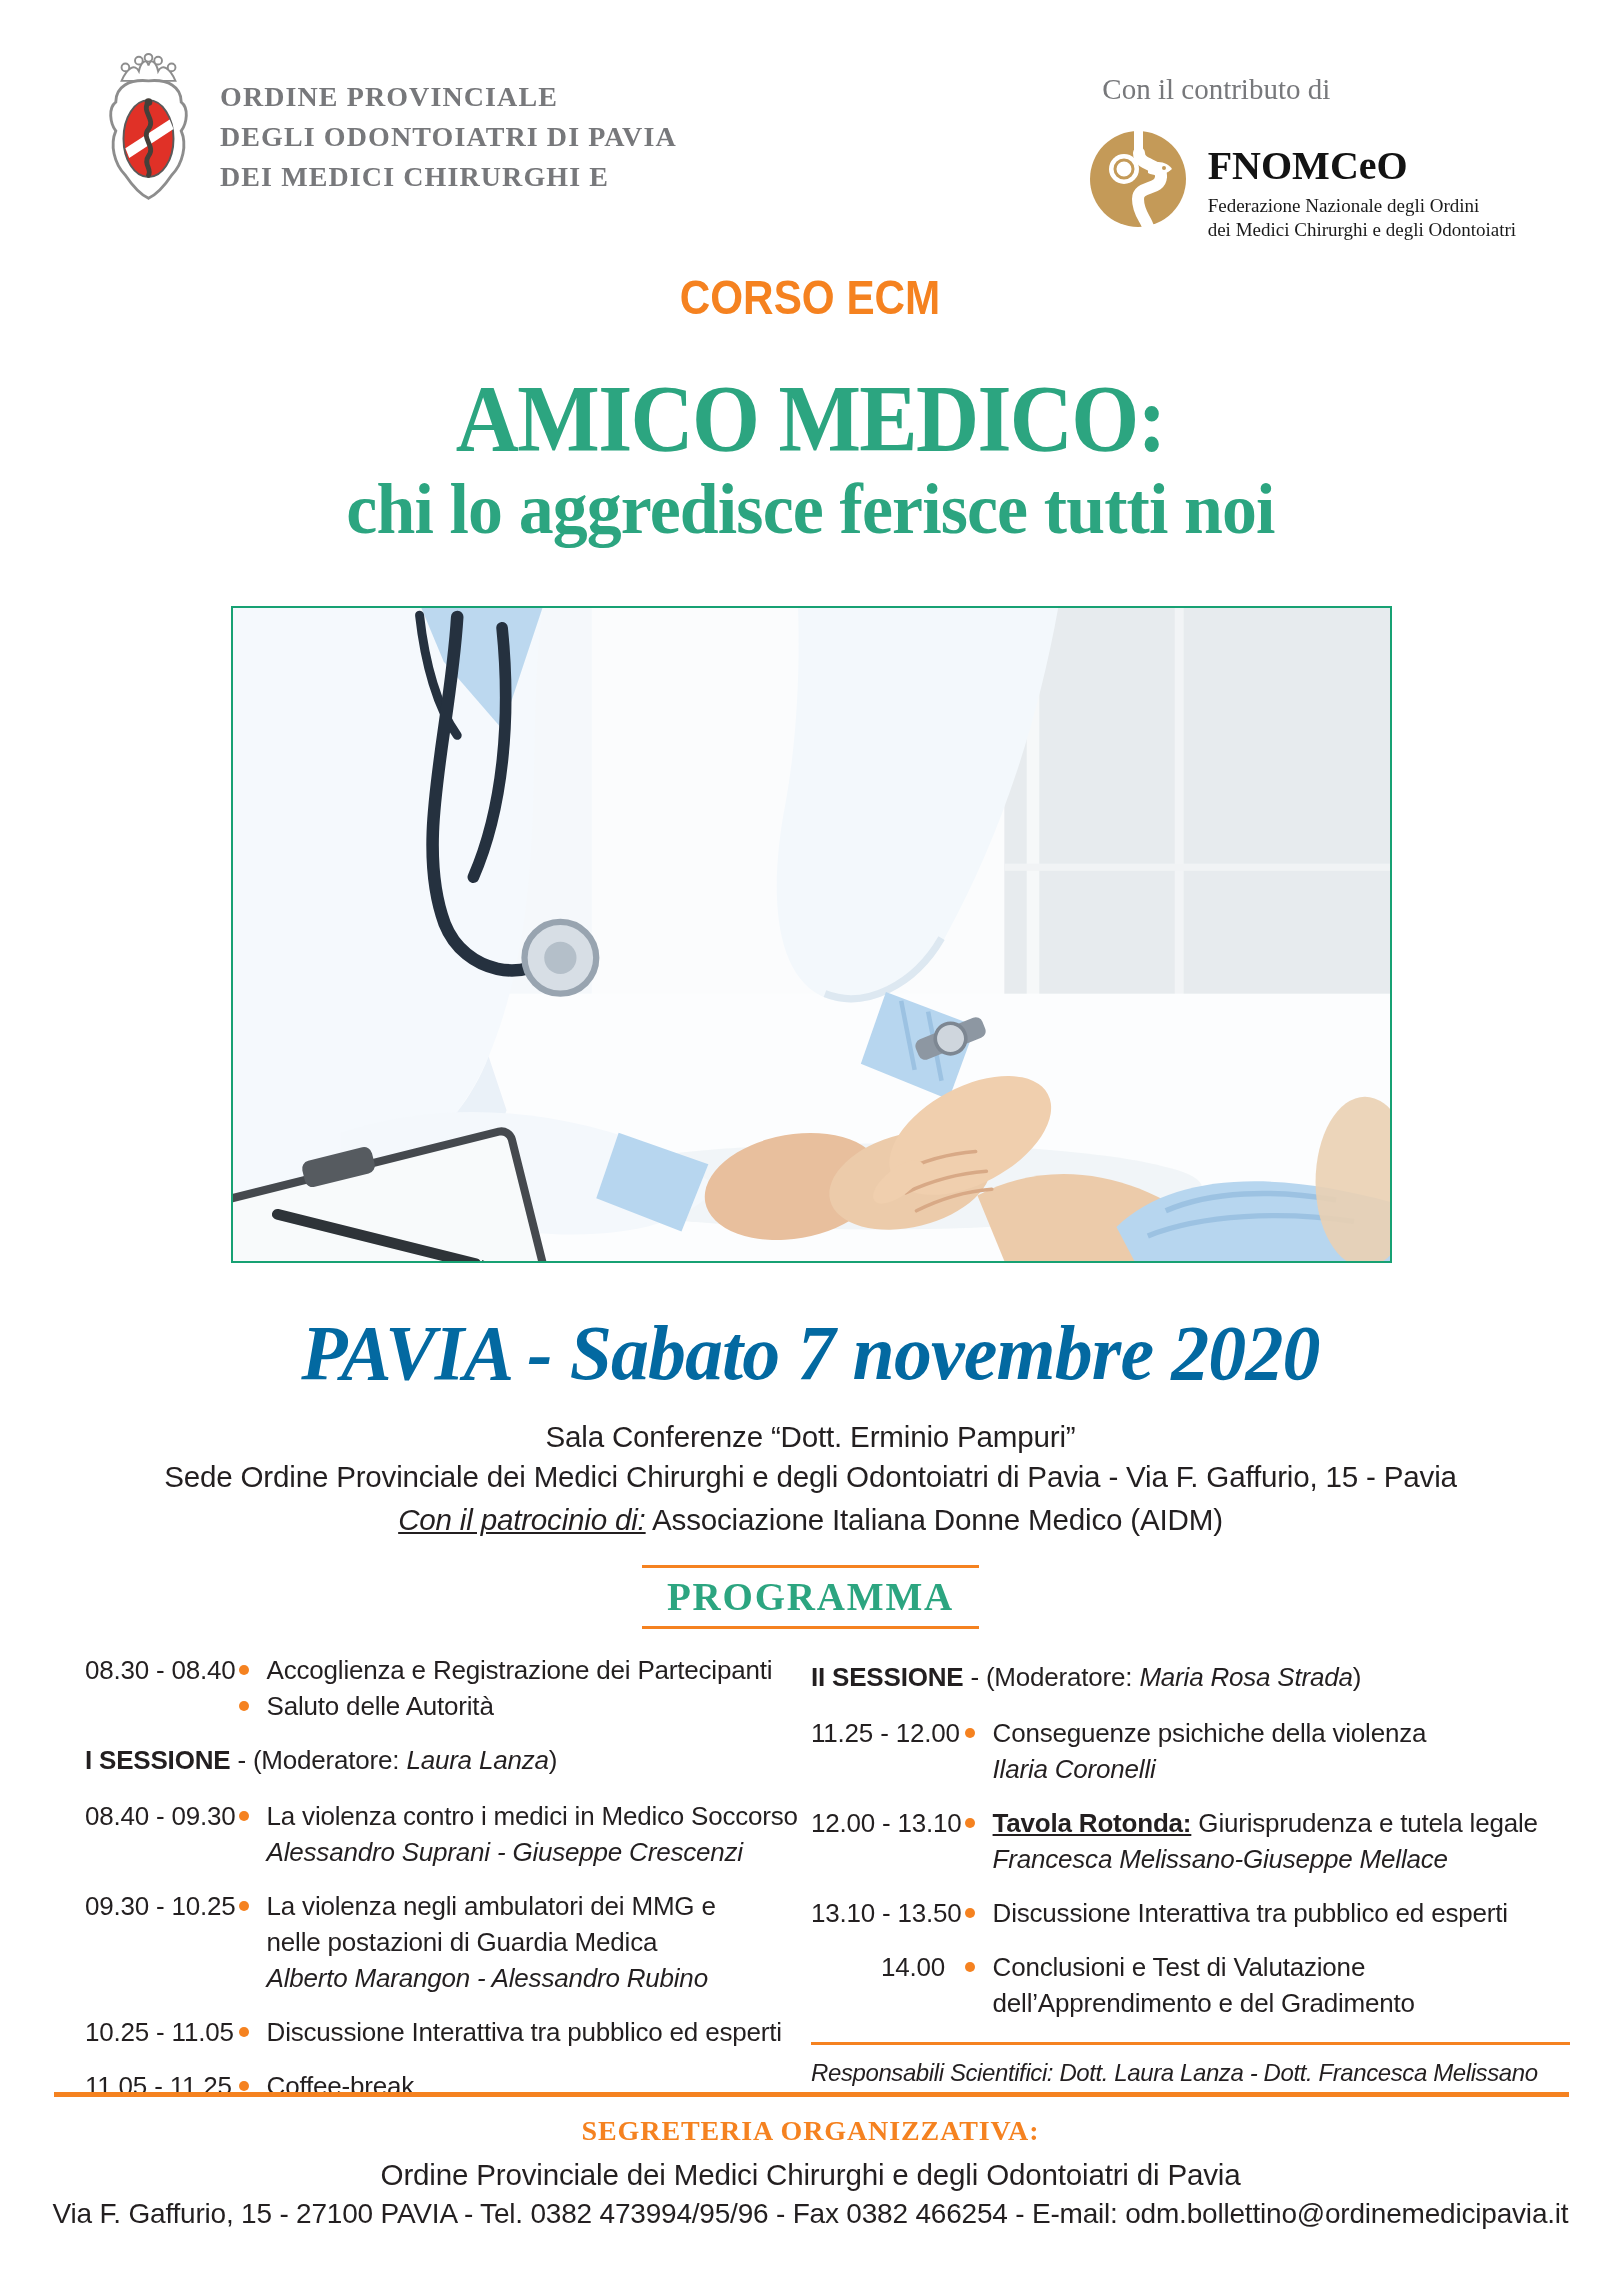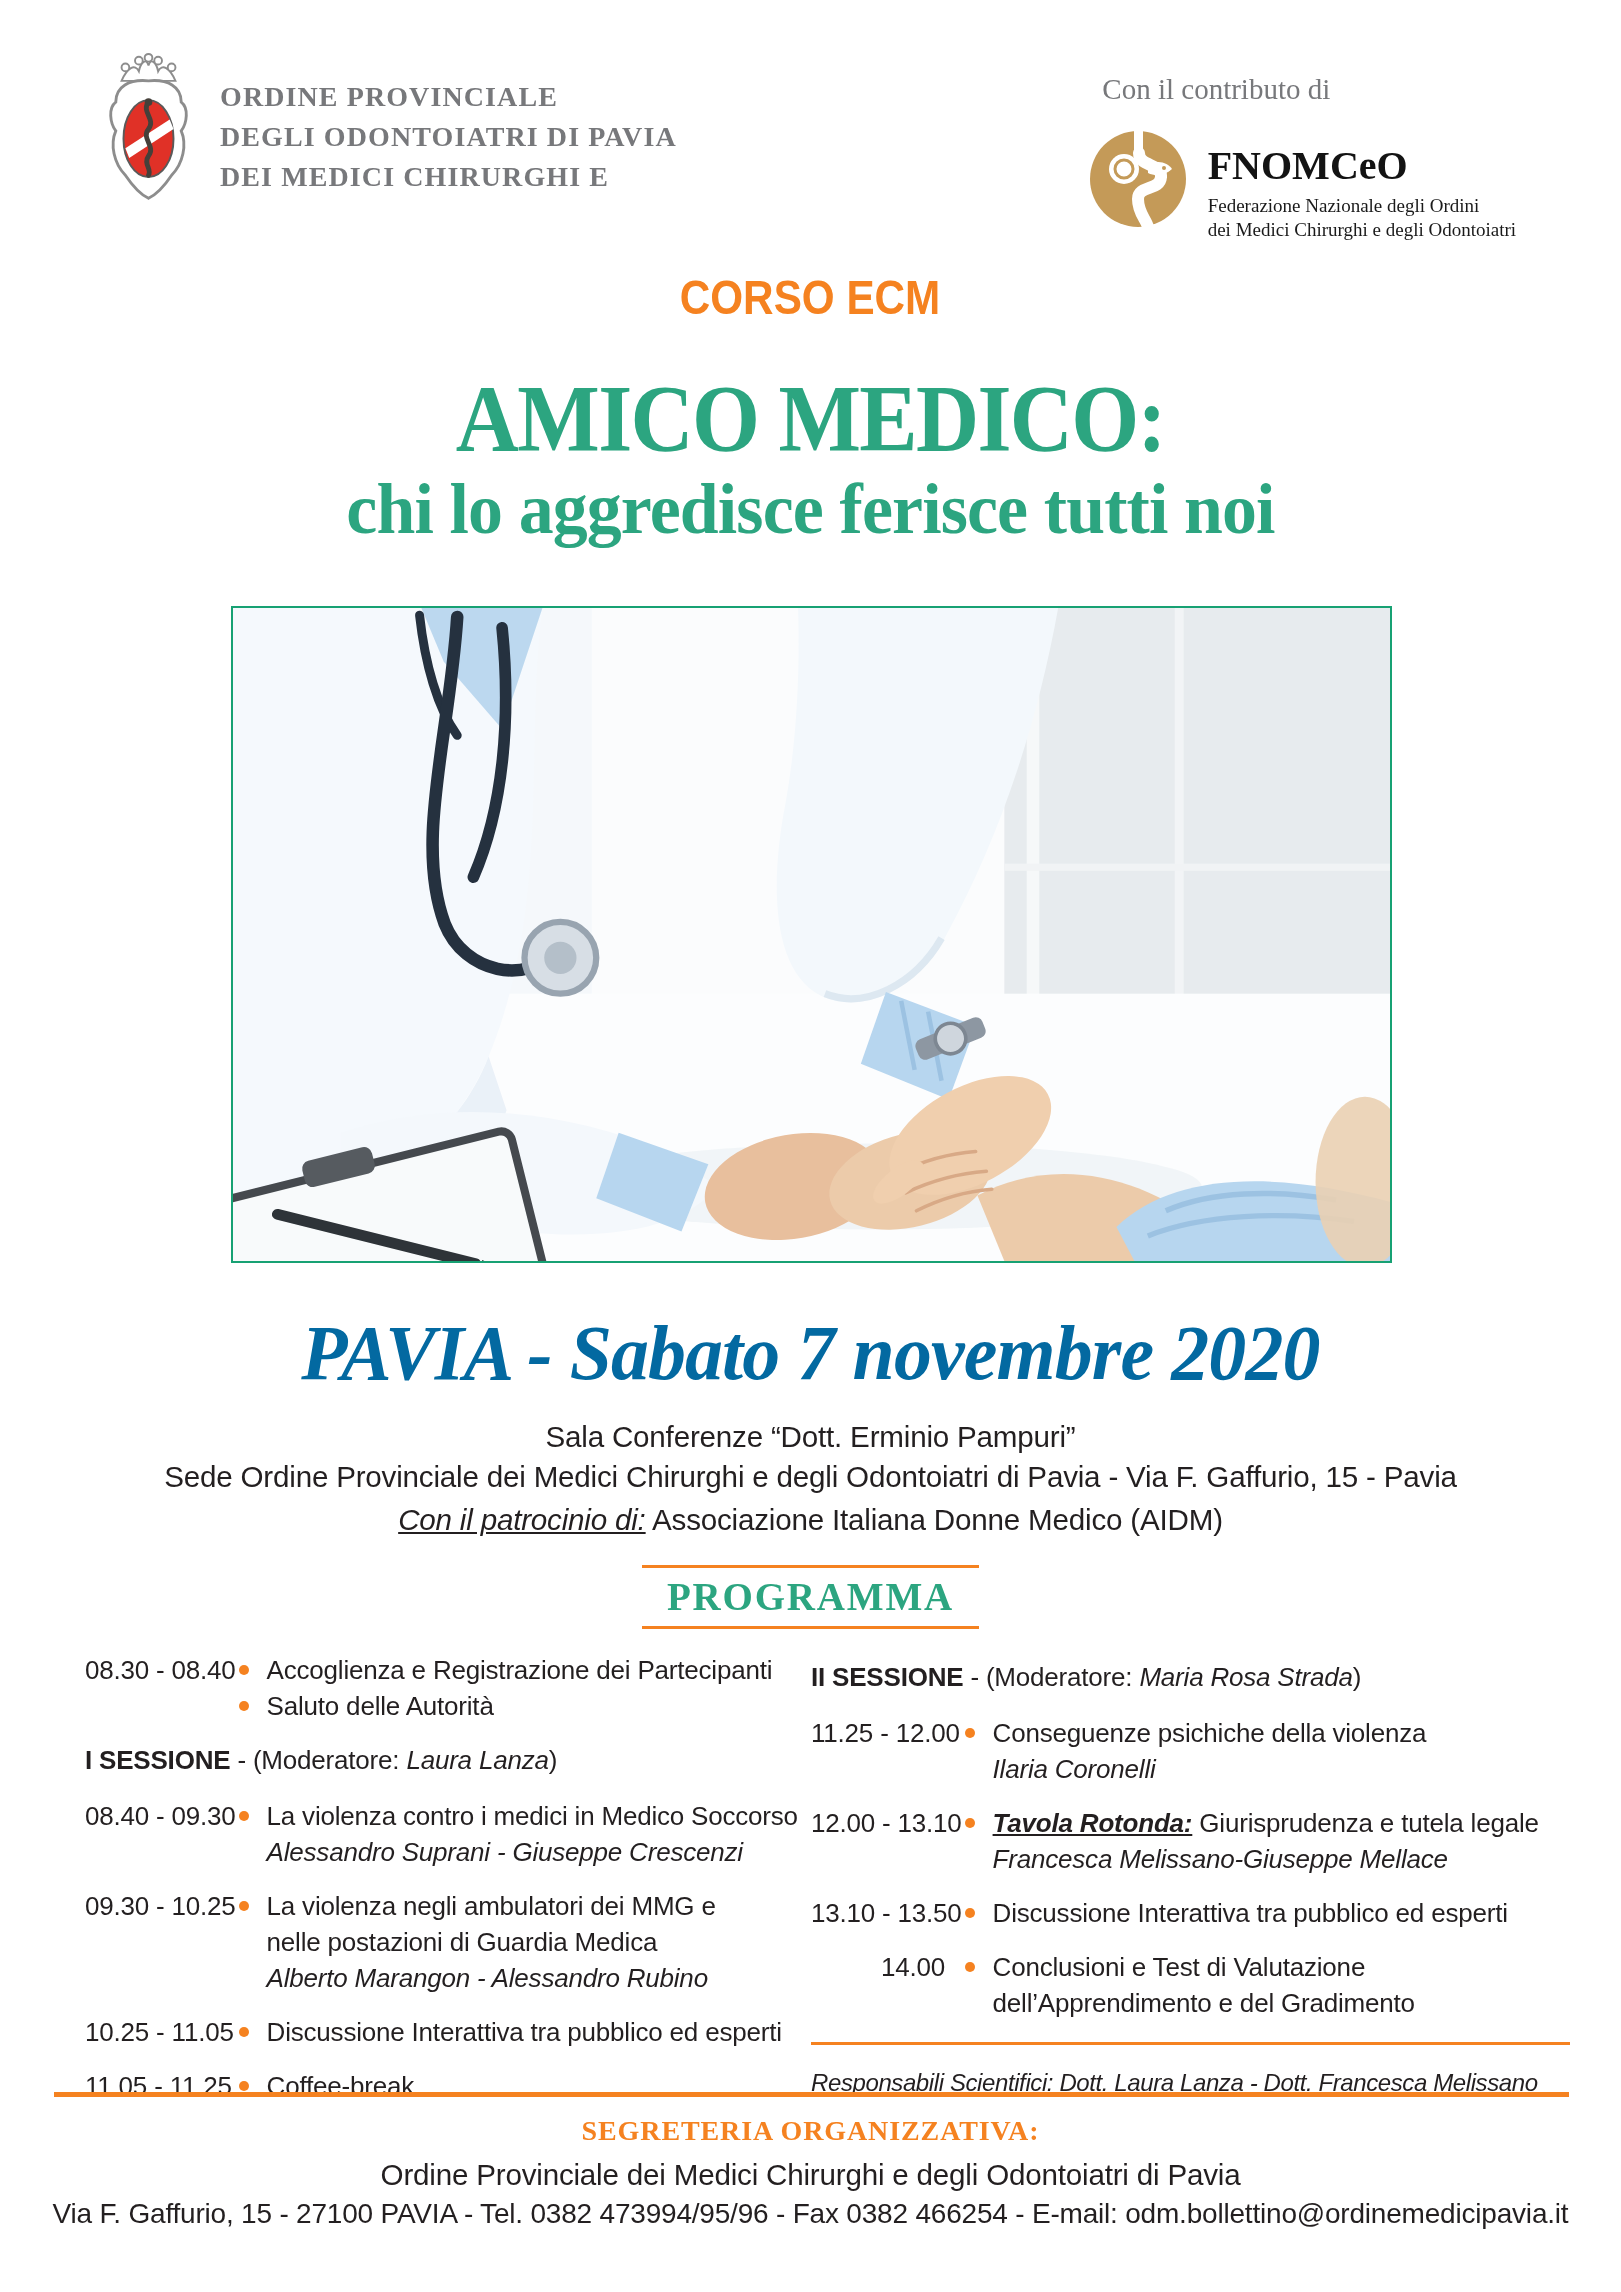--- a/index.html
+++ b/index.html
@@ -47,25 +47,25 @@
   .col-left{left:85px;width:721px;}
   .col-right{left:811px;width:759px;}
   .p-row{display:flex;margin-bottom:18px;}
   .p-time{width:134px;flex:none;text-align:right;white-space:nowrap;}
   .p-bullets{flex:1;min-width:0;}
   .p-item{display:flex;}
   .bullet{width:9.9px;height:9.9px;border-radius:50%;background:#f58220;flex:none;margin:13.4px 18px 0 19.7px;}
   .p-lines{min-width:0;}
   .p-lines div{white-space:nowrap;}
   .it{font-style:italic;}
-  .tr-pre{font-weight:bold;font-style:italic;text-decoration:underline;}
+  .tr-pre{font-weight:bold;text-decoration:underline;}
   .p-session{margin:7.2px 0 19.7px 0;font-size:26px;line-height:36px;white-space:nowrap;}
   .p-session b{font-weight:bold;}
   .resp-rule{margin-top:21.5px;border-top:3.6px solid #f58220;width:100%;}
-  .resp{font-style:italic;font-size:24px;letter-spacing:-0.4px;margin-top:20px;white-space:nowrap;}
+  .resp{font-style:italic;font-size:24px;letter-spacing:-0.4px;margin-top:10px;white-space:nowrap;}
   
   .big-rule{position:absolute;left:54px;right:52px;top:2092px;border-top:5.4px solid #f58220;}
   .footer{position:absolute;top:2115px;left:0;width:100%;text-align:center;}
   .seg{color:#f58220;font-family:"Liberation Serif",serif;font-weight:bold;font-size:28px;letter-spacing:0.9px;}
   .f1{font-size:29.6px;margin-top:10.7px;letter-spacing:-0.2px;}
   .f2{font-size:28px;margin-top:6.3px;letter-spacing:-0.2px;white-space:nowrap;}
 </style>
 </head>
 <body>
 

